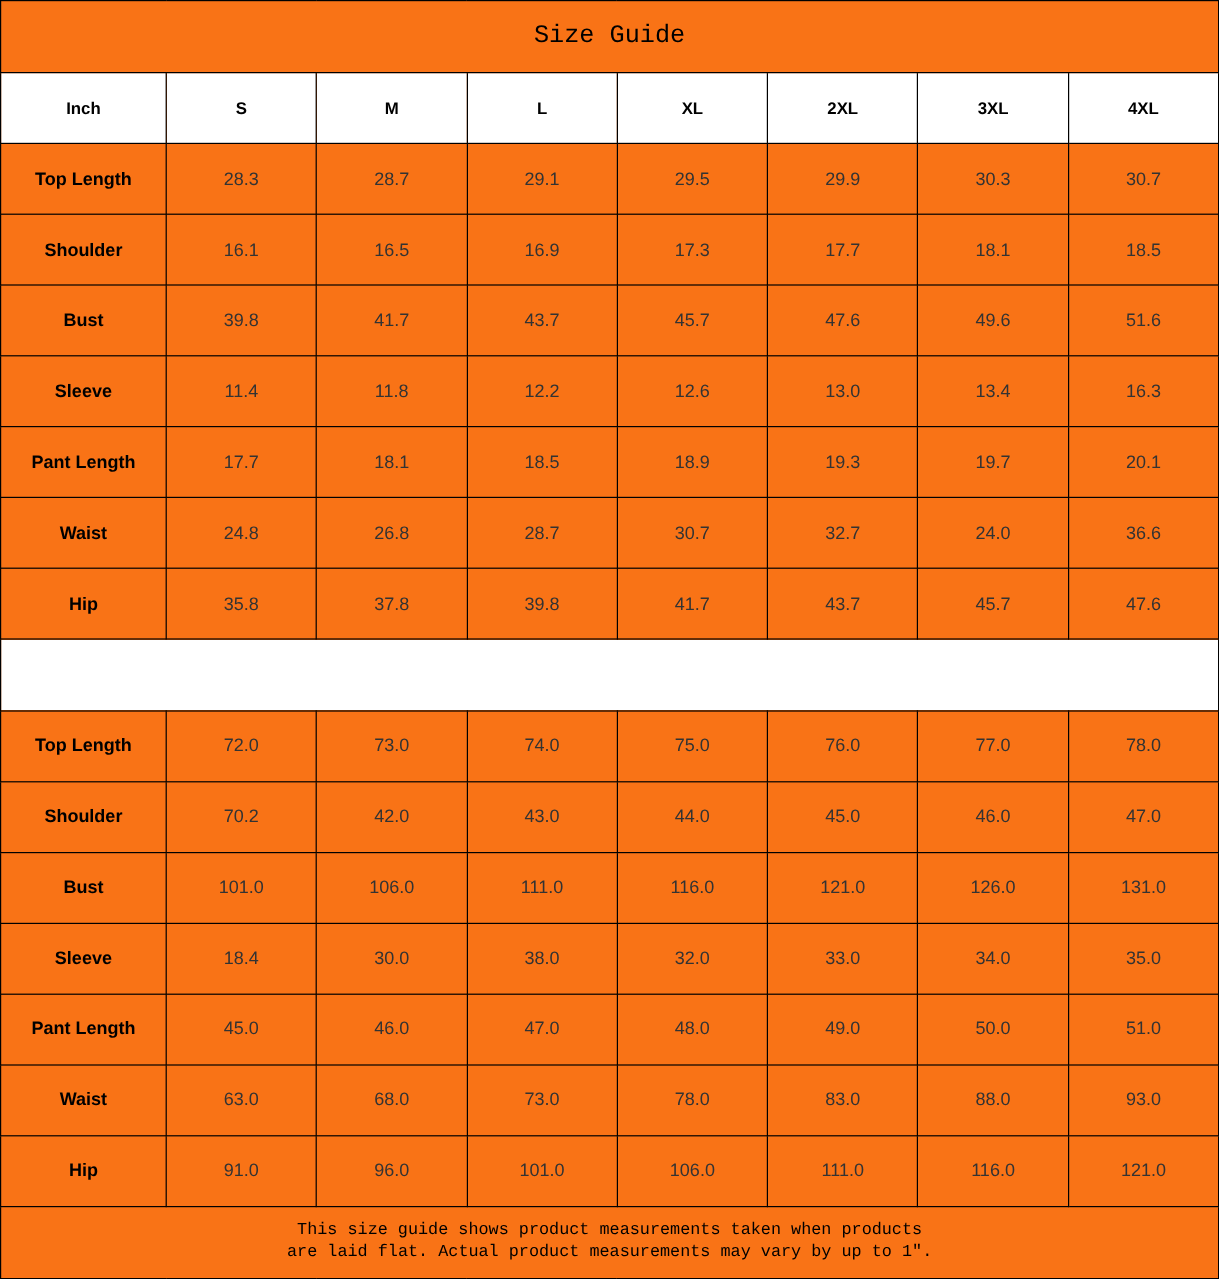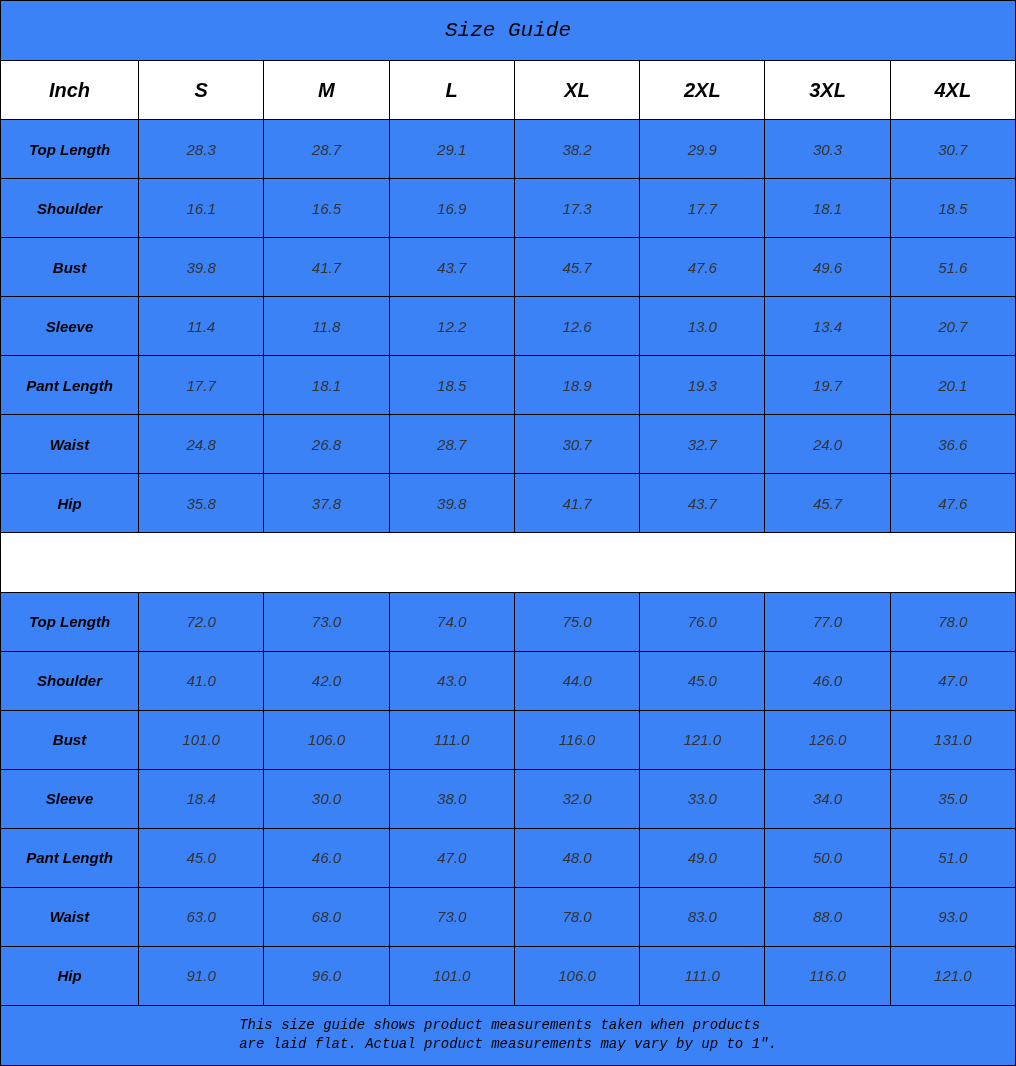--- a/index.html
+++ b/index.html
@@ -6,22 +6,21 @@
   html, body { background: #ffffff; }
   body {
     width: 1016px;
     height: 1066px;
     font-family: "Liberation Sans", sans-serif;
     color: #000000;
   }
   .page {
     width: 1016px;
     height: 1066px;
-    background: #3b82f6;
-    font-style: italic;
+    background: #f97316;
   }
   table.size-guide {
     width: 1016px;
     height: 1066px;
     border-collapse: collapse;
     table-layout: fixed;
   }
   table.size-guide td, table.size-guide th {
     border: 1px solid #000000;
     text-align: center;
@@ -31,21 +30,21 @@
   tr.title-row { height: 57px; }
   td.title-cell {
     font-family: "Liberation Mono", "DejaVu Sans Mono", monospace;
     font-size: 21px;
     font-weight: normal;
     letter-spacing: 0px;
     color: #000000;
   }
   tr.header-row, tr.data-row, tr.spacer-row { height: 56px; }
   th.unit-cell, th.size-cell {
-    font-size: 20px;
+    font-size: 14px;
     font-weight: bold;
     color: #000000;
     background: #ffffff;
   }
   td.label-cell {
     font-size: 15px;
     font-weight: bold;
     color: #000000;
   }
   td.value-cell {
@@ -56,21 +55,21 @@
   td.spacer-cell { background: #ffffff; }
   tr.footer-row { height: 57px; }
   td.footer-cell {
     font-family: "Liberation Mono", "DejaVu Sans Mono", monospace;
     font-size: 14px;
     color: #000000;
     text-align: center;
   }
   .footer-inner {
     display: inline-block;
-    text-align: left;
+    text-align: center;
     line-height: 19px;
   }
 </style>
 </head>
 <body>
 
 <div class="page">
   <table class="size-guide">
     <colgroup>
       <col style="width:138px">
@@ -95,21 +94,21 @@
           <th class="size-cell">XL</th>
           <th class="size-cell">2XL</th>
           <th class="size-cell">3XL</th>
           <th class="size-cell">4XL</th>
         </tr>
         <tr class="data-row">
           <td class="label-cell">Top Length</td>
           <td class="value-cell">28.3</td>
           <td class="value-cell">28.7</td>
           <td class="value-cell">29.1</td>
-          <td class="value-cell">38.2</td>
+          <td class="value-cell">29.5</td>
           <td class="value-cell">29.9</td>
           <td class="value-cell">30.3</td>
           <td class="value-cell">30.7</td>
         </tr>
         <tr class="data-row">
           <td class="label-cell">Shoulder</td>
           <td class="value-cell">16.1</td>
           <td class="value-cell">16.5</td>
           <td class="value-cell">16.9</td>
           <td class="value-cell">17.3</td>
@@ -128,21 +127,21 @@
           <td class="value-cell">51.6</td>
         </tr>
         <tr class="data-row">
           <td class="label-cell">Sleeve</td>
           <td class="value-cell">11.4</td>
           <td class="value-cell">11.8</td>
           <td class="value-cell">12.2</td>
           <td class="value-cell">12.6</td>
           <td class="value-cell">13.0</td>
           <td class="value-cell">13.4</td>
-          <td class="value-cell">20.7</td>
+          <td class="value-cell">16.3</td>
         </tr>
         <tr class="data-row">
           <td class="label-cell">Pant Length</td>
           <td class="value-cell">17.7</td>
           <td class="value-cell">18.1</td>
           <td class="value-cell">18.5</td>
           <td class="value-cell">18.9</td>
           <td class="value-cell">19.3</td>
           <td class="value-cell">19.7</td>
           <td class="value-cell">20.1</td>
@@ -175,21 +174,21 @@
           <td class="value-cell">72.0</td>
           <td class="value-cell">73.0</td>
           <td class="value-cell">74.0</td>
           <td class="value-cell">75.0</td>
           <td class="value-cell">76.0</td>
           <td class="value-cell">77.0</td>
           <td class="value-cell">78.0</td>
         </tr>
         <tr class="data-row">
           <td class="label-cell">Shoulder</td>
-          <td class="value-cell">41.0</td>
+          <td class="value-cell">70.2</td>
           <td class="value-cell">42.0</td>
           <td class="value-cell">43.0</td>
           <td class="value-cell">44.0</td>
           <td class="value-cell">45.0</td>
           <td class="value-cell">46.0</td>
           <td class="value-cell">47.0</td>
         </tr>
         <tr class="data-row">
           <td class="label-cell">Bust</td>
           <td class="value-cell">101.0</td>

